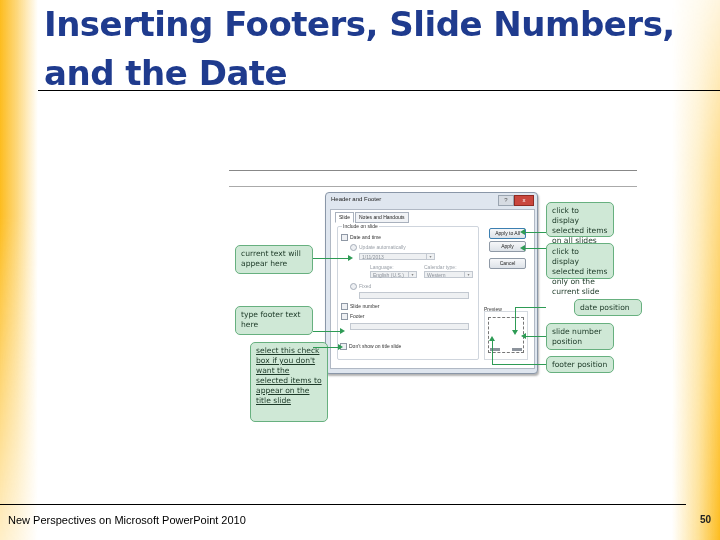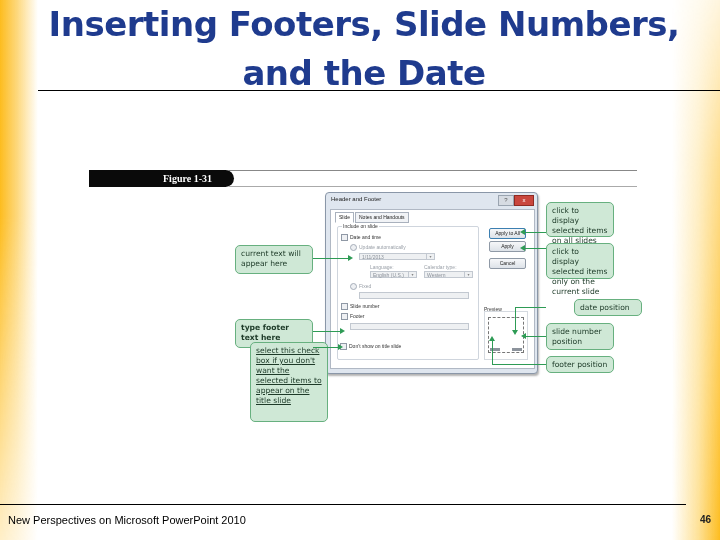--- a/index.html
+++ b/index.html
@@ -5,21 +5,21 @@
   html, body { margin:0; padding:0; }
   body { width:720px; height:540px; position:relative; overflow:hidden; background:#ffffff; font-family:"Liberation Sans", sans-serif; }
   .bar-left { position:absolute; left:0; top:0; width:38px; height:540px;
     background: linear-gradient(to right, rgba(253,188,30,1) 0%, rgba(253,200,70,0.7) 45%, rgba(255,255,255,0) 100%);
     -webkit-mask-image: linear-gradient(to bottom, #000 0%, #000 40%, rgba(0,0,0,0.25) 100%);
     mask-image: linear-gradient(to bottom, #000 0%, #000 40%, rgba(0,0,0,0.25) 100%); }
   .bar-right { position:absolute; right:0; top:0; width:48px; height:540px;
     background: linear-gradient(to left, rgba(253,188,30,1) 0%, rgba(253,205,80,0.6) 45%, rgba(255,255,255,0) 100%);
     -webkit-mask-image: linear-gradient(to bottom, rgba(0,0,0,0.15) 0%, rgba(0,0,0,0.5) 30%, #000 100%);
     mask-image: linear-gradient(to bottom, rgba(0,0,0,0.15) 0%, rgba(0,0,0,0.5) 30%, #000 100%); }
-  .title { position:absolute; left:44px; top:0px; width:640px; font-family:"DejaVu Sans", sans-serif; font-weight:bold; font-size:34px; line-height:49px; color:#1f3b8e; letter-spacing:-0.5px; margin:0;text-align:center; }
+  .title { position:absolute; left:44px; top:0px; width:640px; font-family:"DejaVu Sans", sans-serif; font-weight:bold; font-size:34px; line-height:49px; color:#1f3b8e; letter-spacing:-0.5px; margin:0; }
   .title-rule { position:absolute; left:38px; top:90px; width:682px; height:1px; background:#000; }
   .fig-header { position:absolute; left:89px; top:170px; width:548px; height:17px; }
   .fig-black { position:absolute; left:0; top:0; width:145px; height:17px; background:#0a0a0a; border-radius:0 10px 10px 0; }
   .fig-label { position:absolute; right:22px; top:1px; color:#fff; font-family:"Liberation Serif", serif; font-weight:bold; font-size:10px; line-height:15px; }
   .fig-caption { position:absolute; left:150px; top:1px; font-family:"Liberation Serif", serif; font-weight:bold; font-size:10px; line-height:15px; color:#111; }
   .fig-line-top { position:absolute; left:140px; top:0; width:408px; height:1px; background:#888; }
   .fig-line-bot { position:absolute; left:140px; top:16px; width:408px; height:1px; background:#aaa; }
 
   .dialog { position:absolute; left:325px; top:192px; width:152px; height:180px; background:#dfe6ef; border:1px solid #8a97a8; border-radius:4px; box-shadow: 1px 2px 2px rgba(0,0,0,0.3); }
   .dialog-wide { width:211px; }
@@ -60,23 +60,20 @@
 
 <div class="bar-left"></div>
 <div class="bar-right"></div>
 
 <h1 class="title">Inserting Footers, Slide Numbers, and the Date</h1>
 <div class="title-rule"></div>
 
 <div class="fig-header">
   <div class="fig-line-top"></div>
   <div class="fig-line-bot"></div>
-  <div class="fig-black">
-    <span class="fig-label">Figure 1-31</span>
-  </div>
 </div>
 
 <div class="dialog dialog-wide">
   <span class="dlg-title">Header and Footer</span>
   <span class="dlg-help">?</span>
   <span class="dlg-close">x</span>
   <div class="dlg-body">
     <span class="tab tab-active" style="left:4px;">Slide</span>
     <span class="tab" style="left:24px;">Notes and Handouts</span>
     <div class="group">
@@ -122,21 +119,21 @@
         <div class="ph" style="right:1px; bottom:1px; width:10px;"></div>
       </div>
     </div>
   </div>
 </div>
 
 <div class="callout" style="left:235px; top:245px; width:78px; height:29px;">current text will appear here</div>
 <div class="cline" style="left:313px; top:258px; width:35px; height:1px;"></div>
 <div class="arrow arr-r" style="left:348px; top:255px;"></div>
 
-<div class="callout" style="left:235px; top:319px; width:78px; height:29px;font-weight:bold;">type footer text here</div>
+<div class="callout" style="left:235px; top:306px; width:78px; height:29px;">type footer text here</div>
 <div class="cline" style="left:313px; top:331px; width:27px; height:1px;"></div>
 <div class="arrow arr-r" style="left:340px; top:328px;"></div>
 
 <div class="callout" style="left:250px; top:342px; width:78px; height:80px;text-decoration:underline;">select this check box if you don't want the selected items to appear on the title slide</div>
 <div class="cline" style="left:313px; top:347px; width:25px; height:1px;"></div>
 <div class="arrow arr-r" style="left:338px; top:344px;"></div>
 
 <div class="callout" style="left:546px; top:202px; width:68px; height:35px;">click to display selected items on all slides</div>
 <div class="cline" style="left:525px; top:232px; width:21px; height:1px;"></div>
 <div class="arrow arr-l" style="left:520px; top:229px;"></div>
@@ -154,13 +151,13 @@
 <div class="cline" style="left:526px; top:336px; width:20px; height:1px;"></div>
 <div class="arrow arr-l" style="left:521px; top:333px;"></div>
 
 <div class="callout" style="left:546px; top:356px; width:68px; height:17px;">footer position</div>
 <div class="cline" style="left:492px; top:364px; width:54px; height:1px;"></div>
 <div class="cline" style="left:492px; top:341px; width:1px; height:24px;"></div>
 <div class="arrow arr-u" style="left:489px; top:336px;"></div>
 
 <div class="footer-rule"></div>
 <span class="footer-text">New Perspectives on Microsoft PowerPoint 2010</span>
-<span class="page-num">46</span>
+<span class="page-num">50</span>
 
 </body></html>

